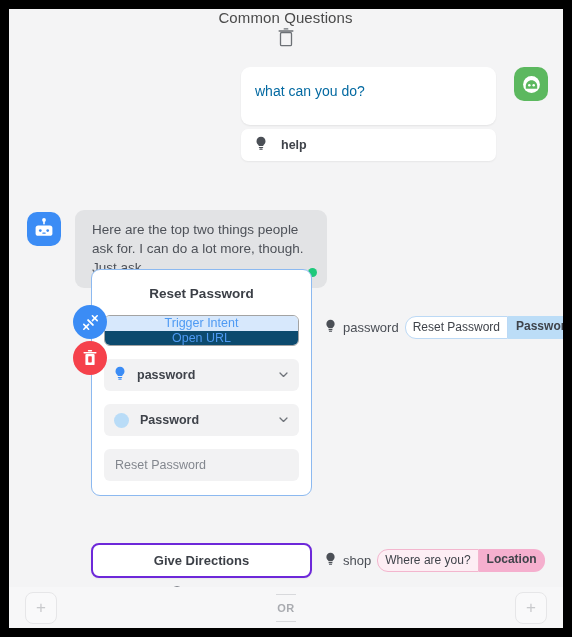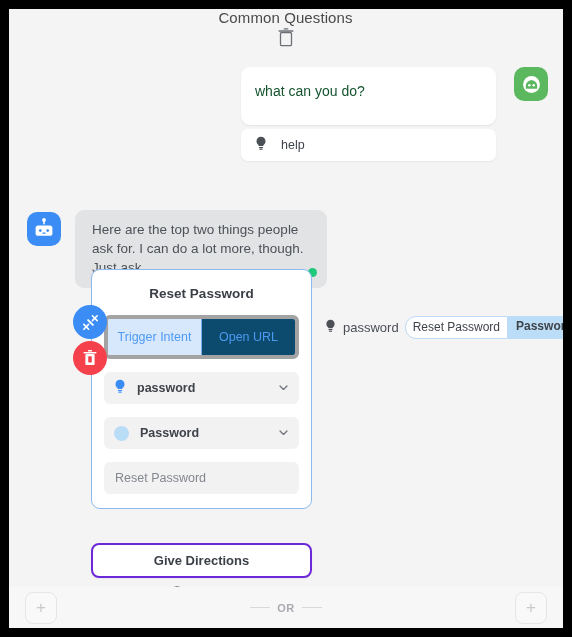--- a/index.html
+++ b/index.html
@@ -67,39 +67,39 @@
   }
   #user-card {
     width: 255px;
     background: #ffffff;
     border-radius: 9px;
     box-shadow: 0 1px 2px rgba(0,0,0,.07);
   }
   #user-text {
     padding: 16px 14px;
     font-size: 14px;
-    color: #14532d;
+    color: #0369a1;
     min-height: 58px;
     box-sizing: border-box;
   }
   #help-tag-row {
     margin-top: 4px;
     width: 255px;
     height: 32px;
     background: #ffffff;
     border-radius: 7px;
     display: flex;
     align-items: center;
     padding-left: 14px;
     box-sizing: border-box;
     box-shadow: 0 1px 2px rgba(0,0,0,.06);
   }
   #help-tag-label {
     font-size: 12.5px;
-    font-weight: normal;
+    font-weight: bold;
     color: #3f434a;
     margin-left: 14px;
   }
   #user-avatar {
     position: absolute;
     left: 273px;
     top: 0px;
     width: 34px; height: 34px;
     border-radius: 10px;
     background: #5cb85f;
@@ -162,25 +162,26 @@
   #intent-card-title {
     text-align: center;
     font-size: 13.5px;
     font-weight: bold;
     color: #3b3f46;
     padding: 4px 0 14px 0;
   }
   #segmented {
     display: flex;
     width: 100%;
-    height: 44px;
-    border: 4px solid #a3a3a3;
+    height: 31px;
+    border: 1px solid #a3a3a3;
     border-radius: 6px;
     overflow: hidden;
     box-sizing: border-box;
+    flex-direction: column;
   }
   .seg-btn {
     flex: 1;
     display: flex;
     align-items: center;
     justify-content: center;
     font-size: 12.5px;
     color: #4e9af3;
     cursor: pointer;
     background: #0c4a6e;
@@ -371,20 +372,21 @@
     justify-content: center;
     color: #c8c9cc;
     font-size: 17px;
     cursor: pointer;
     box-sizing: border-box;
   }
   #or-divider {
     display: flex;
     align-items: center;
     gap: 7px;
+    flex-direction: column;
   }
   .or-line {
     width: 20px;
     height: 1px;
     background: #d8d9dc;
   }
   #or-label {
     font-size: 11px;
     font-weight: bold;
     color: #a9abb0;
@@ -516,20 +518,34 @@
       </span>
       <span class="annot-name">password</span>
       <span class="chip-group">
         <span class="chip-outline chip-blue-outline">Reset Password</span>
         <span class="chip-solid chip-blue-solid">Password</span>
       </span>
     </div>
 
     <div id="give-directions-button">Give Directions</div>
 
+    <div class="annot" id="annot-shop">
+      <span>
+        <svg width="11" height="14" viewBox="0 0 12 15" fill="none">
+          <path d="M6 0.8c-2.6 0-4.5 2-4.5 4.4 0 1.7 1 2.8 1.7 3.6.4.5.6.8.6 1.2h4.4c0-.4.2-.7.6-1.2.7-.8 1.7-1.9 1.7-3.6C10.5 2.8 8.6.8 6 .8z" fill="#4b4f56"></path>
+          <rect x="3.8" y="10.9" width="4.4" height="1.2" rx="0.6" fill="#4b4f56"></rect>
+          <rect x="4.3" y="12.6" width="3.4" height="1.2" rx="0.6" fill="#4b4f56"></rect>
+        </svg>
+      </span>
+      <span class="annot-name">shop</span>
+      <span class="chip-group">
+        <span class="chip-outline chip-pink-outline">Where are you?</span>
+        <span class="chip-solid chip-pink-solid">Location</span>
+      </span>
+    </div>
 
     <div id="add-button-row">
       <span>
         <svg class="plus-circle-icon" viewBox="0 0 14 14" fill="none">
           <circle cx="7" cy="7" r="6.2" stroke="#5a5e66" stroke-width="1.1"></circle>
           <path d="M7 3.9v6.2M3.9 7h6.2" stroke="#5a5e66" stroke-width="1.1" stroke-linecap="round"></path>
         </svg>
       </span>
       <span id="add-button-label">Button</span>
     </div>

